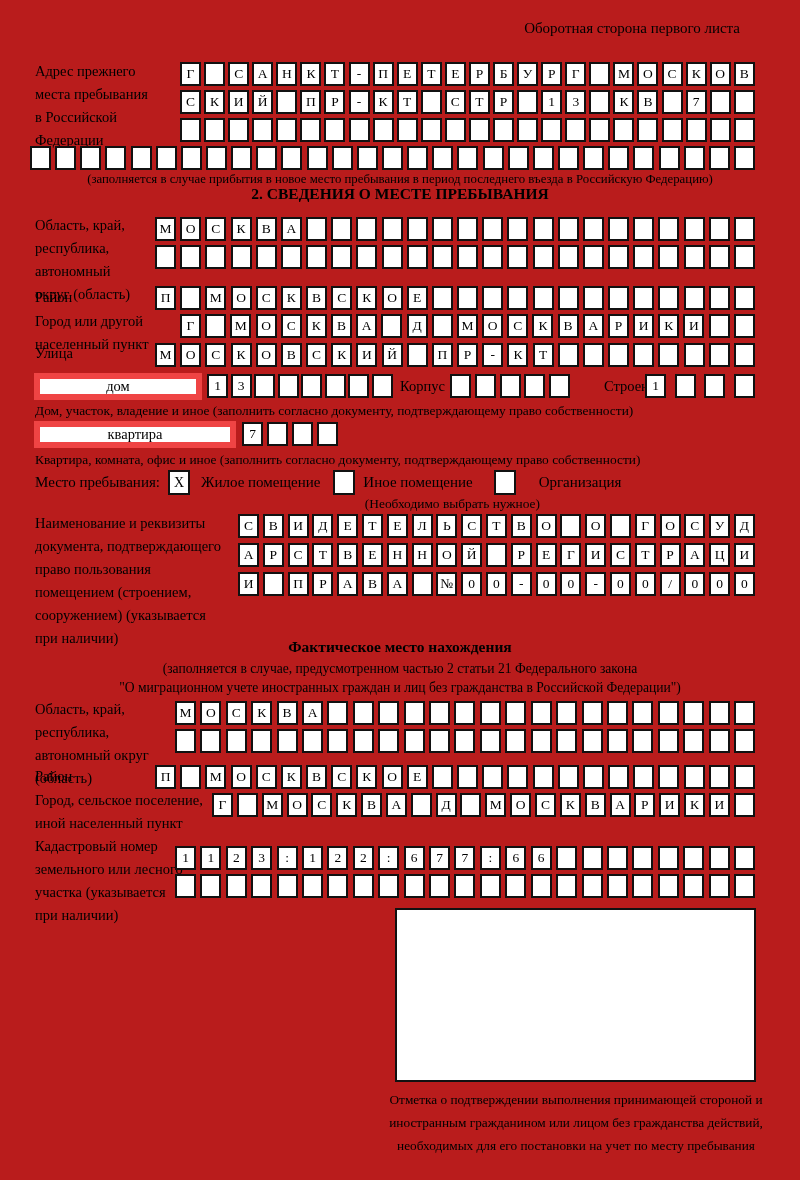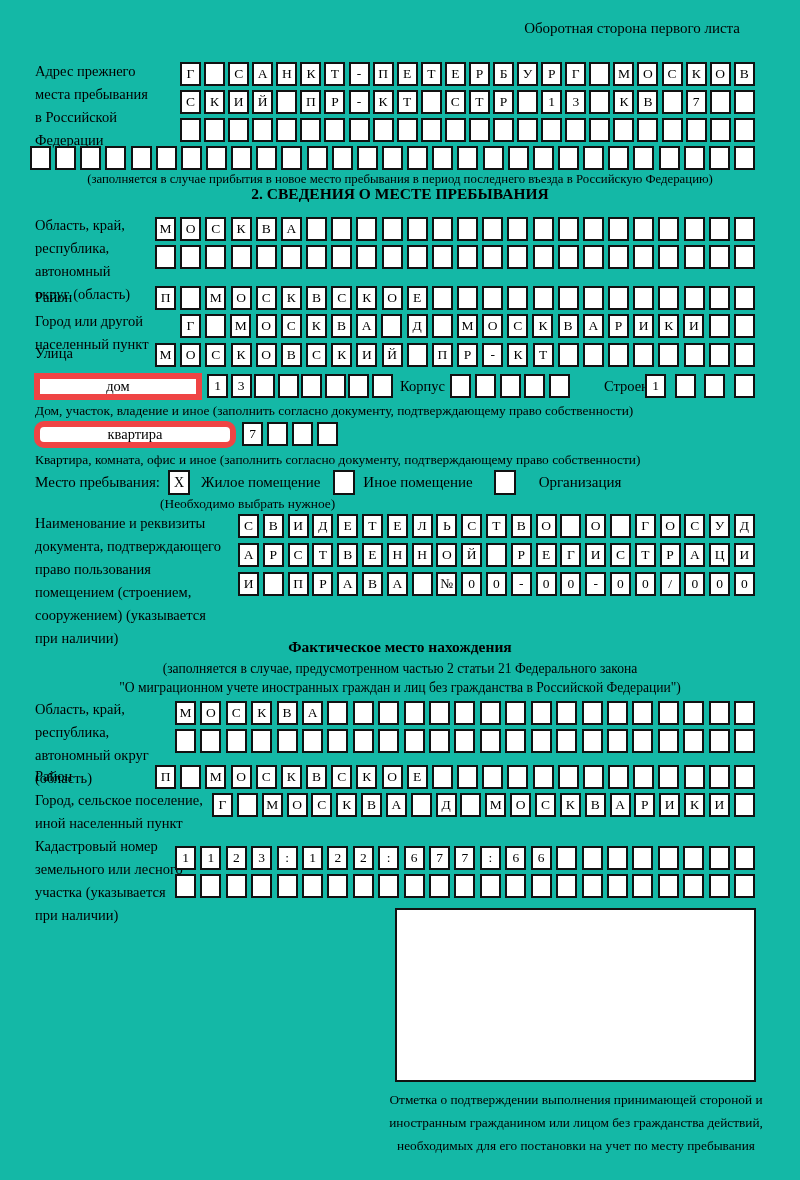--- a/index.html
+++ b/index.html
@@ -1,19 +1,19 @@
 <!DOCTYPE html>
 <html><head>
 <meta charset="utf-8">
 <style>
   html,body { margin:0; padding:0; background:#ffffff; }
   .page {
     position:relative;
     width:800px; height:1180px;
-    background:#14b8a6;
+    background:#b91c1c;
     color:#000;
     font-family:"Liberation Serif","DejaVu Serif",serif;
     overflow:hidden;
   }
   .abs { position:absolute; }
   .lbl { position:absolute; font-size:14.5px; line-height:23px; white-space:pre-line; }
   .note { position:absolute; font-size:12.8px; }
   .center { left:0; width:800px; text-align:center; }
   .title { position:absolute; left:0; width:800px; text-align:center; font-weight:bold; font-size:15.5px; }
   .cellrow { position:absolute; display:flex; justify-content:space-between; right:45px; }
@@ -327,39 +327,39 @@
     </div>
   <div class="inline-lbl" style="left:604px; top:378px;">Строение</div>
   <div class="cellrow" style="left:645px; top:374px;">
       <div class="cell">1</div>
       <div class="cell"></div>
       <div class="cell"></div>
       <div class="cell"></div>
     </div>
   <div class="note" style="left:35px; top:403px; font-size:13.4px;">Дом, участок, владение и иное (заполнить согласно документу, подтверждающему право собственности)</div>
 
-  <div class="typebox" style="left:34px; top:421px; width:202px;border-radius:10px;">квартира</div>
+  <div class="typebox" style="left:34px; top:421px; width:202px;">квартира</div>
   <div class="cellrow" style="left:242px; top:422px; right:auto; width:96px;">
       <div class="cell">7</div>
       <div class="cell"></div>
       <div class="cell"></div>
       <div class="cell"></div>
     </div>
   <div class="note" style="left:35px; top:452px; font-size:13.4px;">Квартира, комната, офис и иное (заполнить согласно документу, подтверждающему право собственности)</div>
 
   <div class="stayrow" style="left:35px; top:470px;">
     <span>Место пребывания:</span>
     <span class="chk" style="margin-left:8px;">X</span>
     <span style="margin-left:11px;">Жилое помещение</span>
     <span class="chk" style="margin-left:13px;"></span>
     <span style="margin-left:8px;">Иное помещение</span>
     <span class="chk" style="margin-left:21px;"></span>
     <span style="margin-left:23px;">Организация</span>
   </div>
-  <div class="note" style="left:160px; top:496px; width:380px; text-align:left; font-size:13.4px;">(Необходимо выбрать нужное)</div>
+  <div class="note" style="left:160px; top:496px; width:380px; text-align:right; font-size:13.4px;">(Необходимо выбрать нужное)</div>
 
   <div class="lbl" style="left:35px; top:512px; width:210px;">Наименование и реквизиты
 документа, подтверждающего
 право пользования
 помещением (строением,
 сооружением) (указывается
 при наличии)</div>
   <div class="cellrow" style="left:238px; top:514px;">
       <div class="cell">С</div>
       <div class="cell">В</div>

